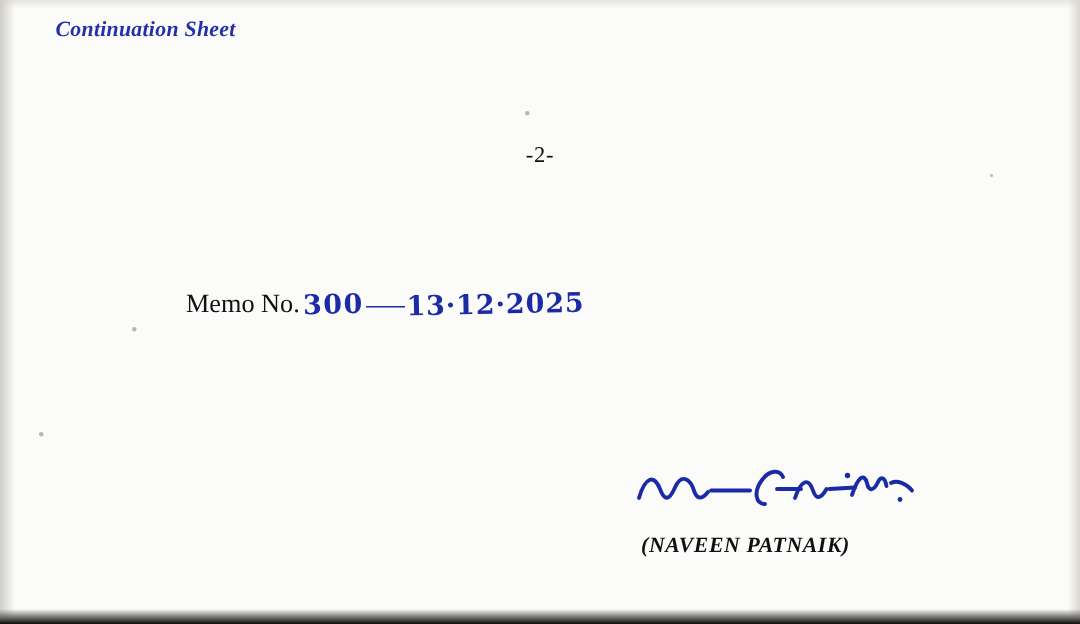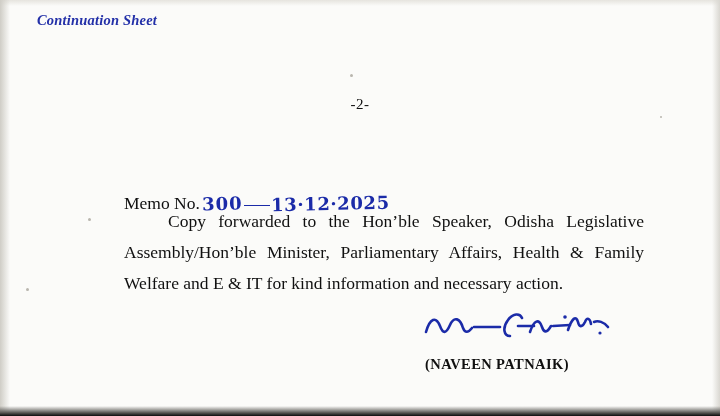--- a/index.html
+++ b/index.html
@@ -139,20 +139,21 @@
   }
   .signer-name {
     position: absolute;
     right: 108px;
     top: 356px;
     width: 230px;
     text-align: center;
     font-size: 14.5px;
     font-weight: bold;
     letter-spacing: .4px;
+    font-style: italic;
   }
 </style>
 </head>
 <body>
 
 <div id="page">
 
   <div class="edge-top"></div>
   <div class="edge-left"></div>
   <div class="edge-right"></div>
@@ -167,23 +168,20 @@
 
   <div class="page-number">-2-</div>
 
   <div class="memo-line">
     <span class="lbl">Memo No.</span>
     <span class="hand">300</span>
     <span class="rule"></span>
     <span class="hand-date">13·12·2025</span>
   </div>
 
-  <div class="body-block">
-    <p>Copy forwarded to the Hon’ble Speaker, Odisha Legislative Assembly/Hon’ble Minister, Parliamentary Affairs, Health &amp; Family Welfare and E &amp; IT for kind information and necessary action.</p>
-  </div>
 
   <div class="signature-area">
     <div class="scribble">
       <svg width="200" height="44" viewBox="0 0 200 44" xmlns="http://www.w3.org/2000/svg">
         <g fill="none" stroke="#1b2ba8" stroke-width="2.6" stroke-linecap="round" stroke-linejoin="round">
           <path d="M8 26 C12 12, 18 10, 22 20 C25 28, 28 28, 32 19 C36 10, 42 12, 45 22 C47 27, 50 27, 54 22"></path>
           <path d="M56 21 L82 21"></path>
           <path d="M92 30 C86 30, 84 22, 90 14 C95 7, 102 7, 104 12"></path>
           <path d="M100 20 L116 20"></path>
           <path d="M112 26 C116 14, 121 12, 124 21 C126 27, 129 27, 133 20"></path>

